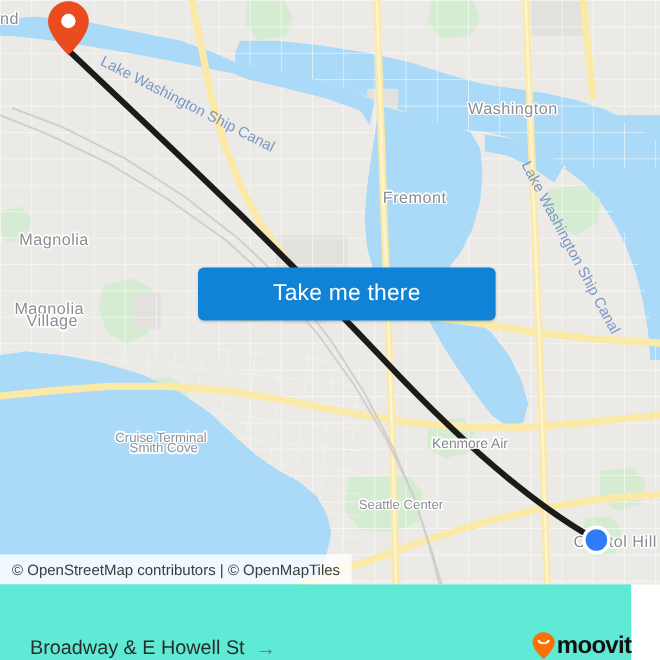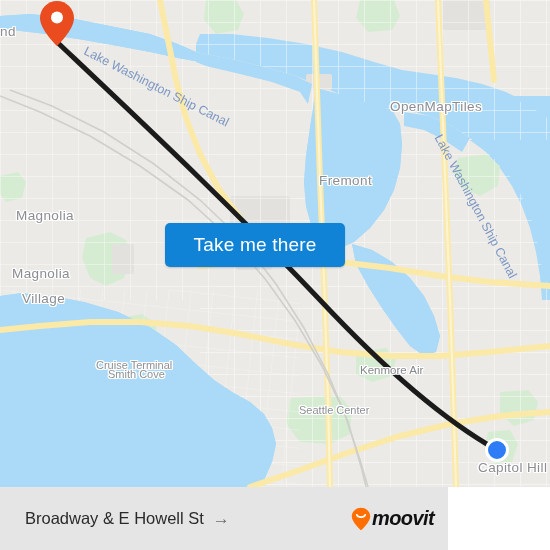--- a/index.html
+++ b/index.html
@@ -20,68 +20,68 @@
     position:absolute;
     color:#8a8c91;
     font-family:"Liberation Sans", sans-serif;
     white-space:nowrap;
     line-height:1.15;
     text-shadow:
       -1.2px 0 #fff, 1.2px 0 #fff, 0 -1.2px #fff, 0 1.2px #fff,
       -1px -1px #fff, 1px -1px #fff, -1px 1px #fff, 1px 1px #fff;
     pointer-events:none;
   }
-  .lbl.neigh{font-size:13.5px;letter-spacing:.4px;color:#8b8d92;margin-top:16px;}
+  .lbl.neigh{font-size:13.5px;letter-spacing:.4px;color:#8b8d92;}
   .lbl.poi{font-size:11px;color:#8e9095;text-align:center;}
   .lbl.poi2{font-size:11.5px;color:#85878c;text-align:right;}
 
   .water-lbl{
     position:absolute;color:#7b96c4;font-size:12.5px;
     font-family:"Liberation Sans", sans-serif;white-space:nowrap;
     pointer-events:none;
   }
 
   
   .pin{position:absolute;width:36px;height:48px;}
   .dot{
     position:absolute;width:24px;height:24px;border-radius:50%;
     background:#2e7df6;border:3px solid #ffffff;box-sizing:border-box;
   }
 
   
   .cta{
-    position:absolute;left:165px;top:223px;width:180px;height:44px;
+    position:absolute;left:165px;top:223px;width:248px;height:44px;
     background:#1183d6;border:none;border-radius:5px;
     color:#ffffff;font-size:19px;font-family:"Liberation Sans", sans-serif;
     letter-spacing:.2px;cursor:pointer;
     display:flex;align-items:center;justify-content:center;
     box-shadow:0 1px 2px rgba(0,0,0,.18);
   }
 
   
   .attrib{
     position:absolute;left:0;top:462px;height:25px;
     display:flex;align-items:center;
     padding:0 10px;
     background:rgba(255,255,255,.80);
     color:#3c3c3c;font-size:12.5px;white-space:nowrap;
   }
 
   
   .footer{
-    position:absolute;left:0;top:487px;width:448px;height:63px;
-    background:#e5e5e5;display:flex;align-items:center;
+    position:absolute;left:0;top:487px;width:526px;height:63px;
+    background:#5eead4;display:flex;align-items:flex-end;
   }
   .route-line{
     display:flex;align-items:center;gap:9px;
     padding-left:25px;flex:1;min-width:0;
   }
   .place{font-size:16.5px;color:#2a2a2a;white-space:nowrap;}
   .arrow{font-size:17px;color:#6e6e6e;line-height:1;}
-  .brand{display:flex;align-items:center;gap:1px;padding-right:14px;font-style:italic;}
+  .brand{display:flex;align-items:center;gap:1px;}
   .brand-name{font-size:20px;font-weight:bold;color:#111111;letter-spacing:-.6px;}
 </style>
 </head>
 <body>
 
 <div class="widget">
 
   <div class="map">
 
     <svg width="550" height="487" viewBox="0 0 550 487">
@@ -192,40 +192,43 @@
 
       <path d="M57 42 C 150 130, 230 205, 320 300 C 380 364, 440 418, 497 450" stroke="#1b1b1b" stroke-width="5" fill="none" stroke-linecap="round"></path>
     </svg>
 
     <div class="water-lbl" style="left:88px;top:44px;transform:rotate(27deg);transform-origin:0 0;">Lake Washington Ship Canal</div>
     <div class="water-lbl" style="left:444px;top:132px;transform:rotate(62deg);transform-origin:0 0;">Lake Washington Ship Canal</div>
 
     <div class="lbl neigh" style="left:0px;top:8px;">nd</div>
     <div class="lbl neigh" style="left:16px;top:192px;">Magnolia</div>
     <div class="lbl neigh" style="left:12px;top:250px;">Magnolia</div>
-    <div class="lbl neigh" style="left:22px;top:275px;">Village</div>
+    <div class="lbl neigh" style="left:22px;top:260px;">Village</div>
     <div class="lbl neigh" style="left:307px;top:157px;padding-left:12px;">Fremont</div>
-    <div class="lbl neigh" style="left:390px;top:83px;">OpenMapTiles</div>
+    <div class="lbl neigh" style="left:390px;top:83px;">Washington</div>
     <div class="lbl neigh" style="left:478px;top:444px;">Capitol Hill</div>
     <div class="lbl poi" style="left:108px;top:368px;">Smith Cove</div>
     <div class="lbl poi" style="left:96px;top:359px;">Cruise Terminal</div>
     <div class="lbl poi2" style="left:360px;top:364px;">Kenmore Air</div>
-    <div class="lbl poi" style="left:299px;top:404px;">Seattle Center</div>
+    <div class="lbl poi" style="left:299px;top:415px;">Seattle Center</div>
 
     <div class="pin" style="left:39px;top:0px;">
       <svg width="36" height="48" viewBox="0 0 36 48">
         <path d="M18 1 C8.6 1 1 8.6 1 18 C1 30 18 46 18 46 C18 46 35 30 35 18 C35 8.6 27.4 1 18 1 Z" fill="#ea4b1f"></path>
         <circle cx="18" cy="17.5" r="6" fill="#ffffff"></circle>
       </svg>
     </div>
 
     <div class="dot" style="left:485px;top:438px;"></div>
 
     <button class="cta">Take me there</button>
 
+    <div class="attrib">
+      <span>© OpenStreetMap contributors | © OpenMapTiles</span>
+    </div>
   </div>
 
   <div class="footer">
     <div class="route-line">
       <span class="place">Broadway &amp; E Howell St</span>
       <span class="arrow">→</span>
     </div>
     <div class="brand">
       <span style="display:block;line-height:0;">
         <svg width="20" height="24" viewBox="0 0 20 24">

